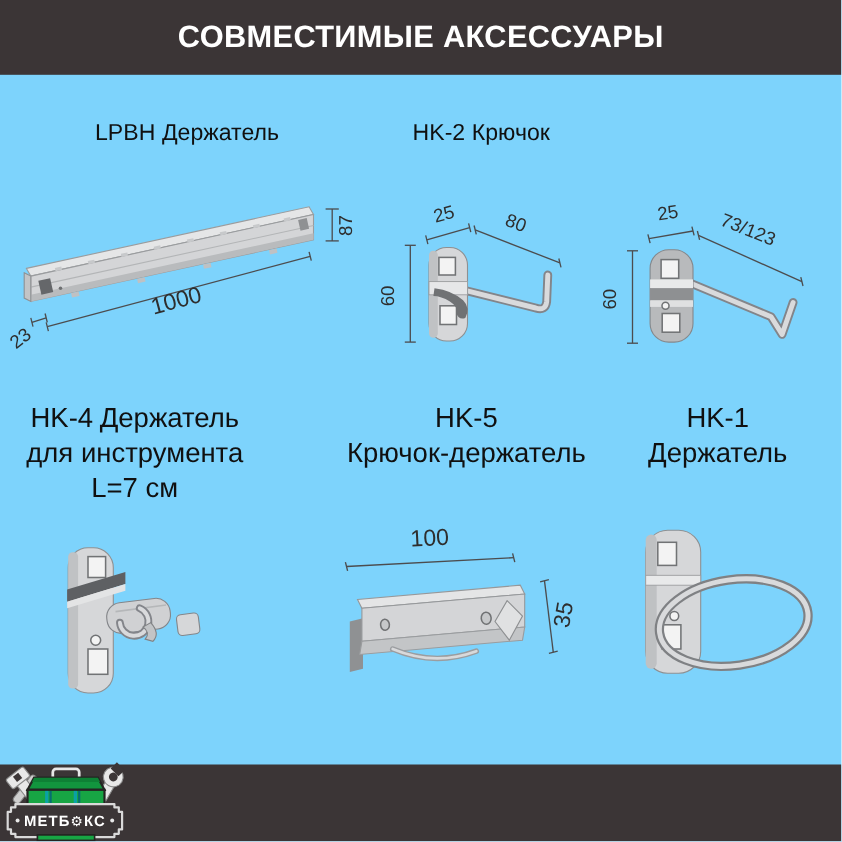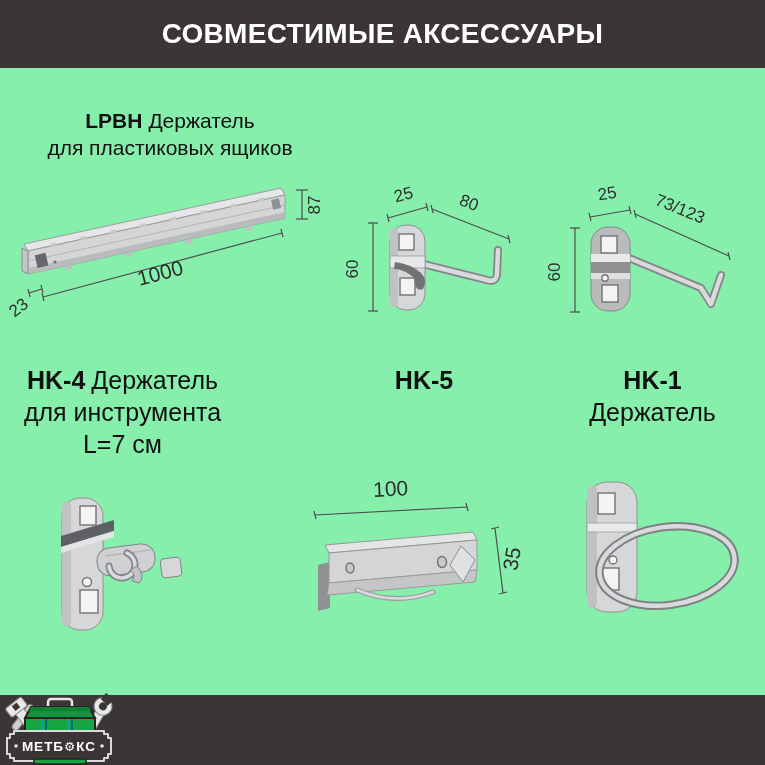--- a/index.html
+++ b/index.html
@@ -1,26 +1,26 @@
 <!DOCTYPE html>
 <html><head>
 <meta charset="utf-8">
 <style>
   html,body{margin:0;padding:0;background:#fff;}
-  .page{position:relative;width:765px;height:765px;background:#86efac;overflow:hidden;
+  .page{position:relative;width:765px;height:765px;background:#7dd3fc;overflow:hidden;
         font-family:"Liberation Sans",sans-serif;}
   .bar{position:absolute;left:0;width:765px;background:#3b3536;}
   .topbar{top:0;height:68px;}
   .bottombar{top:695px;height:70px;}
   .header-title{display:block;width:100%;text-align:center;line-height:68px;color:#ffffff;
         font-size:28px;font-weight:700;letter-spacing:.3px;}
   .ptitle{position:absolute;text-align:center;color:#101010;}
   .r1{font-size:21px;line-height:27px;}
   .r2{font-size:25px;line-height:32px;}
-  .code{font-weight:700;}
+  .code{font-weight:400;}
   .pname{margin-left:6px;}
   svg.draw{position:absolute;overflow:visible;}
   .dim{stroke:#4c4c4e;stroke-width:1.2;fill:none;}
   .dt{font-family:"Liberation Sans",sans-serif;font-size:17px;fill:#2e2e2e;}
   .dtl{font-family:"Liberation Sans",sans-serif;font-size:21px;fill:#2e2e2e;}
   .metal{fill:#d6d7d9;stroke:#8e9092;stroke-width:1;}
   .metal-dk{fill:#b8babc;stroke:#85878a;stroke-width:1;}
   .hole{fill:#f3f3f3;stroke:#717375;stroke-width:1.4;}
   .rod-out{stroke:#83858a;stroke-width:8;fill:none;stroke-linecap:round;stroke-linejoin:round;}
   .rod-in{stroke:#d9dadc;stroke-width:4.5;fill:none;stroke-linecap:round;stroke-linejoin:round;}
@@ -32,33 +32,36 @@
 <body>
 
 <div class="page">
 
   <div class="bar topbar">
     <span class="header-title">СОВМЕСТИМЫЕ АКСЕССУАРЫ</span>
   </div>
 
   <div class="ptitle r1" style="left:15px;top:107px;width:310px;">
     <span class="code">LPBH</span><span class="pname">Держатель</span><br>
-    <span>для пластиковых ящиков</span>
-  </div>
-
+  </div>
+
+  <div class="ptitle r1" style="left:345px;top:107px;width:185px;">
+    <span class="code">HK-2</span><span class="pname">Крючок</span>
+  </div>
 
 
   <div class="ptitle r2" style="left:0px;top:364px;width:245px;text-align:center;">
     <span class="code">HK-4</span><span class="pname">Держатель</span><br>
     <span>для инструмента</span><br>
     <span>L=7 см</span>
   </div>
 
   <div class="ptitle r2" style="left:288px;top:364px;width:272px;">
     <span class="code">HK-5</span><br>
+    <span>Крючок-держатель</span>
   </div>
 
   <div class="ptitle r2" style="left:545px;top:364px;width:215px;">
     <span class="code">HK-1</span><br>
     <span>Держатель</span>
   </div>
 
   <svg class="draw" style="left:10px;top:178px;" width="320" height="152" viewBox="0 0 320 152">
 
     <g class="dim">

